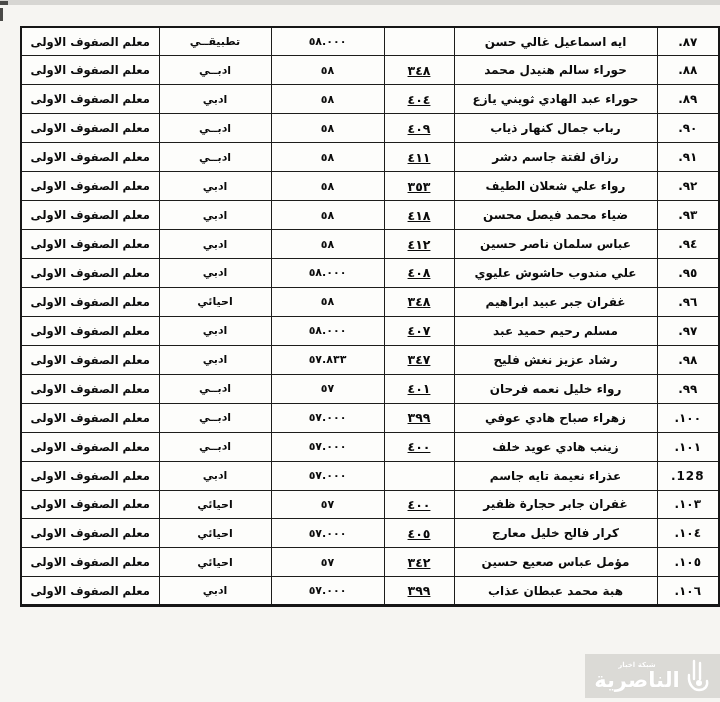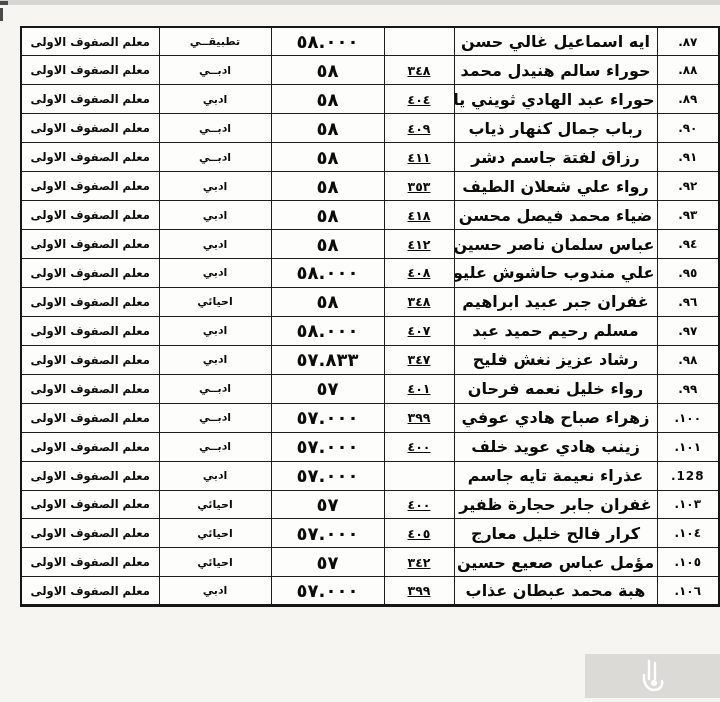--- a/index.html
+++ b/index.html
@@ -27,23 +27,23 @@
     border-bottom:3px solid #161616;
   }
   table.results td{
     border:1px solid #1d1d1b;
     text-align:center;vertical-align:middle;
     color:#0b0b0b;font-weight:bold;
     padding:0 2px;overflow:hidden;white-space:nowrap;
   }
   table.results tr{height:28.95px;}
   td.c-no{font-size:12px;letter-spacing:1px;margin-top:40px;}
-  td.c-name{font-size:16px;}
+  td.c-name{font-size:12px;}
   td.c-num{font-size:12.5px;text-decoration:underline;}
-  td.c-score{font-size:18px;}
+  td.c-score{font-size:11px;}
   td.c-stream{font-size:11px;}
   td.c-role{font-size:11.5px;}
 
   .watermark{
     position:absolute;top:654px;left:585px;width:135px;height:44px;
     background:#dbdad6;
     display:flex;flex-direction:row;align-items:center;justify-content:center;
     gap:5px;direction:rtl;
   }
   .emblem{flex:0 0 auto;width:26px;height:36px;display:flex;align-items:center;justify-content:center;}
@@ -243,15 +243,19 @@
     <div class="emblem">
       <svg width="24" height="34" viewBox="0 0 24 34" xmlns="http://www.w3.org/2000/svg">
         <g fill="none" stroke="#ffffff" stroke-width="2.4" stroke-linecap="round">
           <path d="M8 2 L8 20"></path>
           <path d="M14 4 L14 20"></path>
           <path d="M3 16 C2 26 8 31 13 31 C19 31 22 27 21 22"></path>
           <circle cx="13" cy="24" r="3" fill="#ffffff" stroke="none"></circle>
         </g>
       </svg>
     </div>
+    <div class="wm-text">
+      <div class="wm-sub">شبكة اخبار</div>
+      <div class="wm-title">الناصرية</div>
+    </div>
   </div>
 
 </div>
 
 </body></html>

